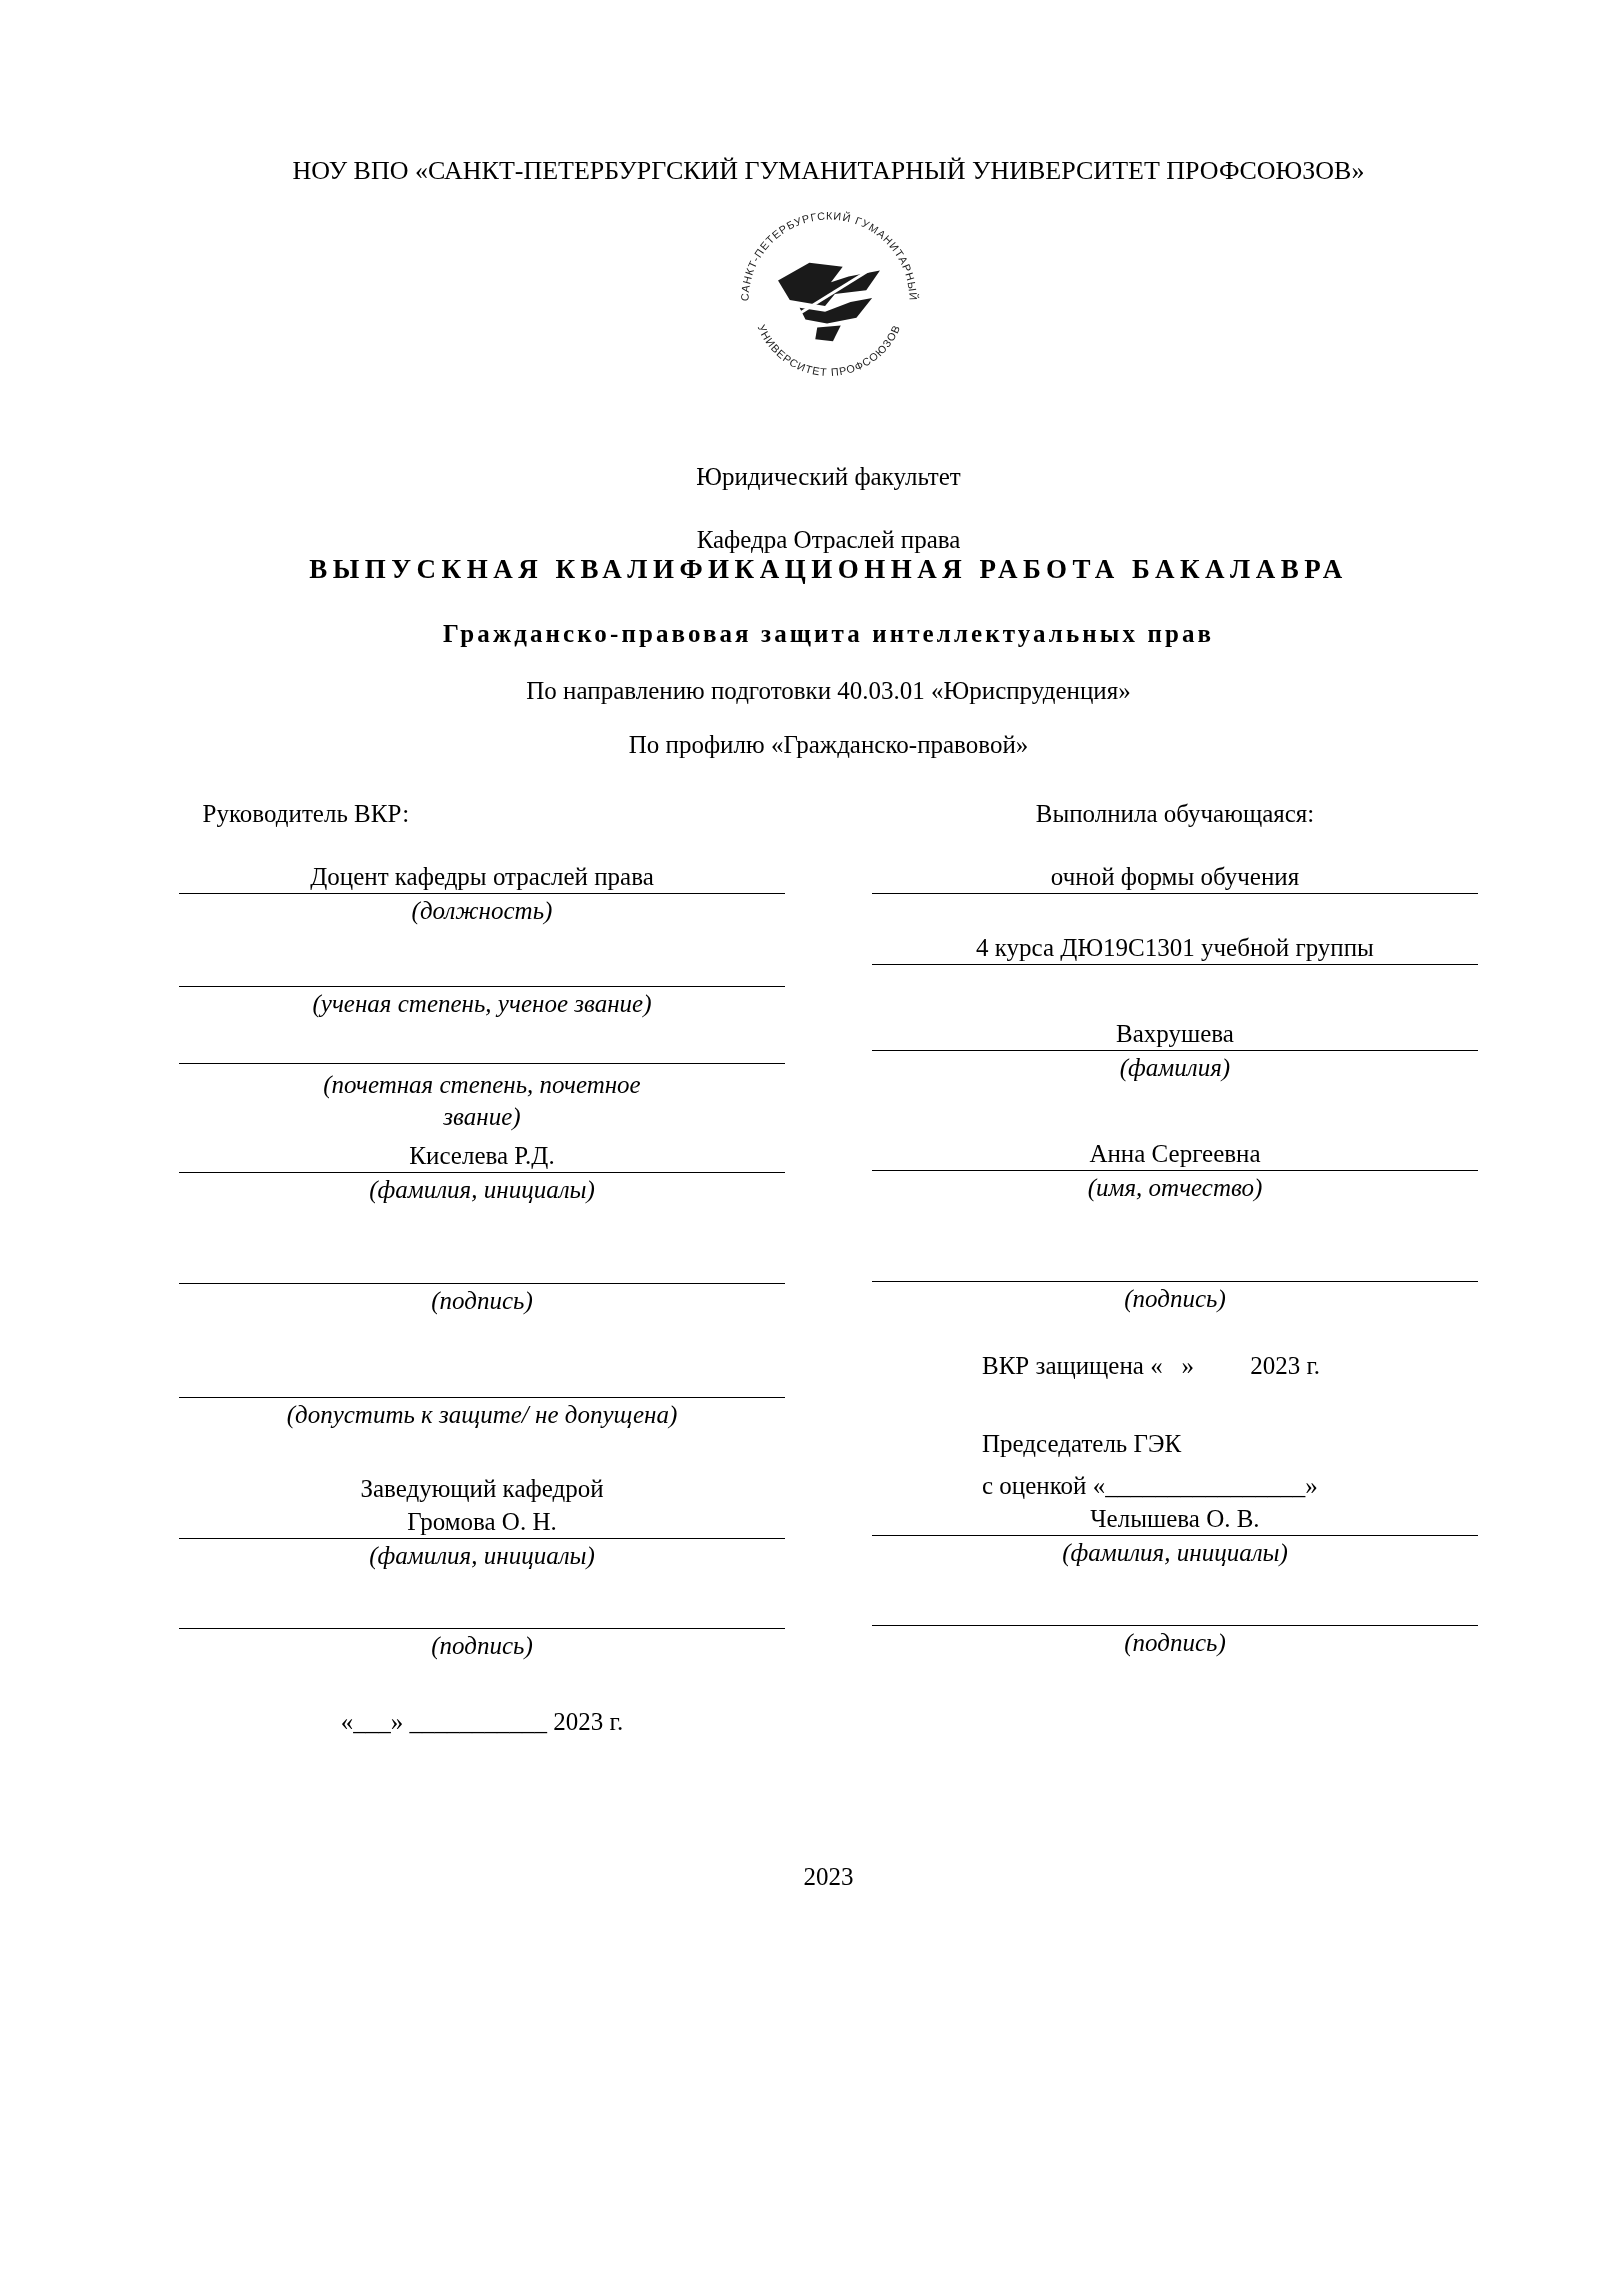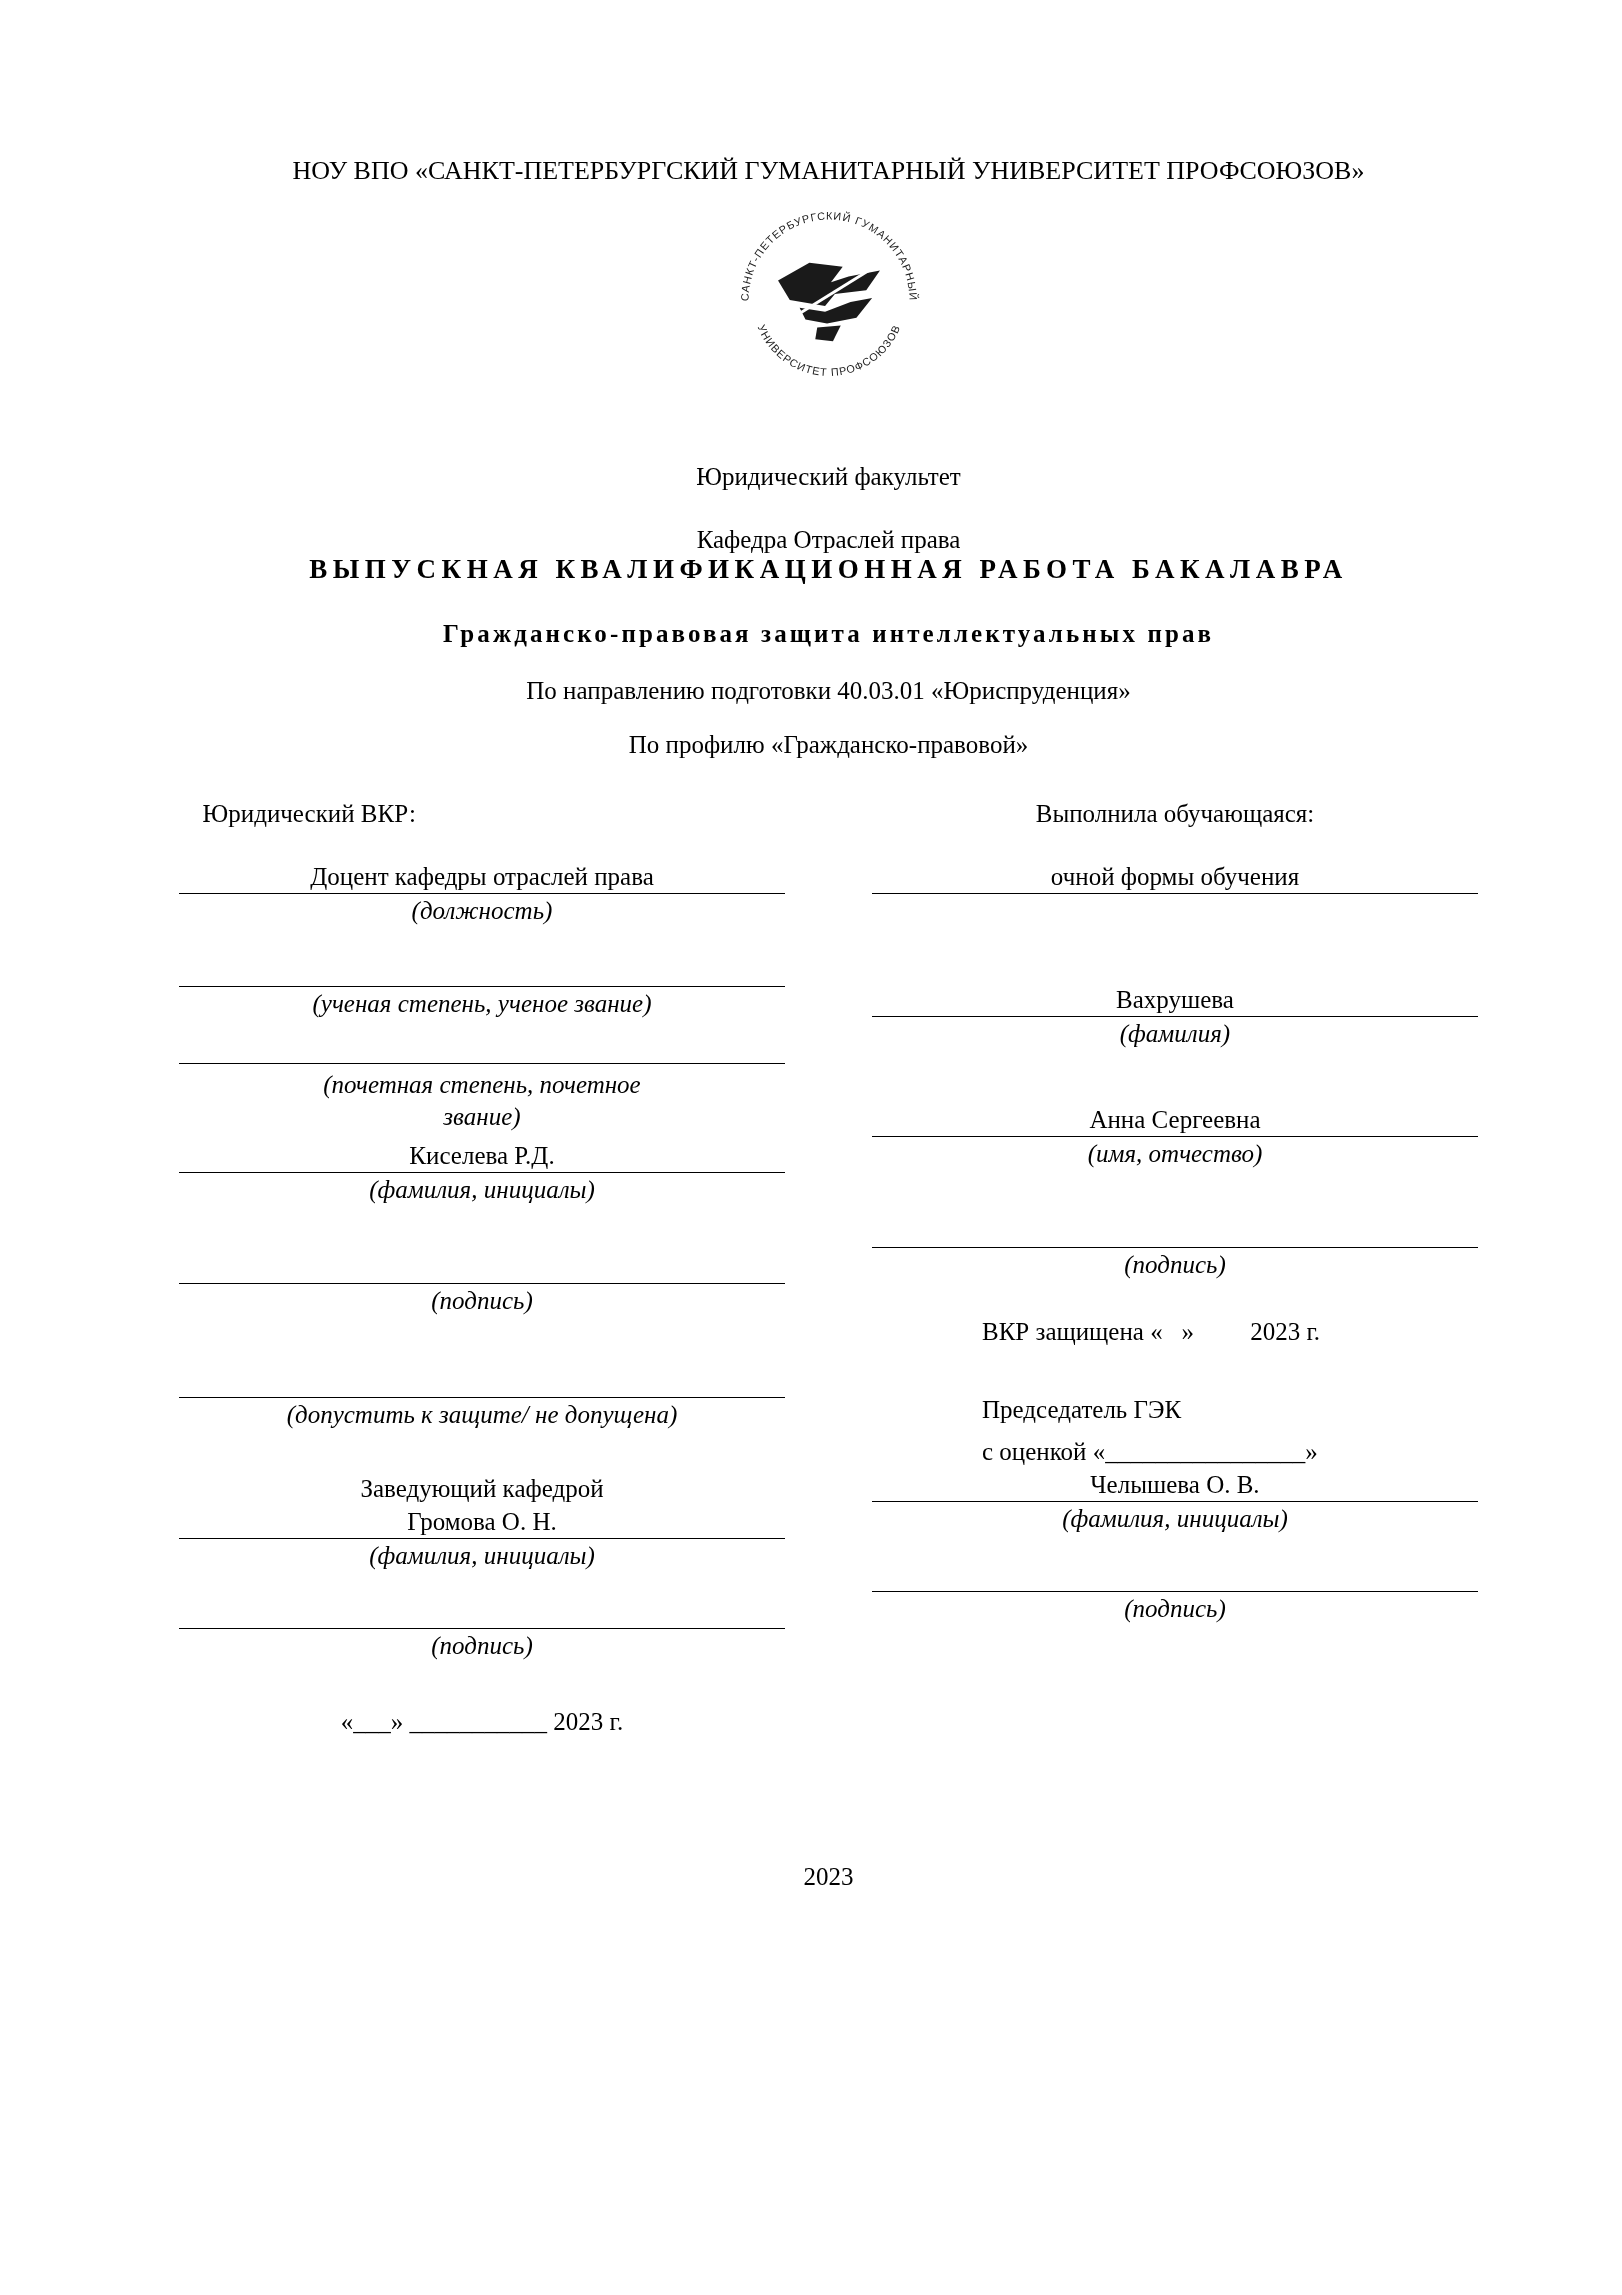--- a/index.html
+++ b/index.html
@@ -123,21 +123,21 @@
 
   <div class="work-type">ВЫПУСКНАЯ КВАЛИФИКАЦИОННАЯ РАБОТА БАКАЛАВРА</div>
   <div class="work-title">Гражданско-правовая защита интеллектуальных прав</div>
 
   <div class="center-line direction">По направлению подготовки 40.03.01 «Юриспруденция»</div>
   <div class="center-line profile">По профилю «Гражданско-правовой»</div>
 
   <div class="columns">
 
     <div class="col">
-      <div class="col-heading left-heading">Юридический ВКР:</div>
+      <div class="col-heading left-heading">Руководитель ВКР:</div>
 
       <div class="field">
         <div class="field-value">Доцент кафедры отраслей права</div>
         <div class="field-caption">(должность)</div>
       </div>
 
       <div class="field" style="margin-top:27px">
         <div class="field-value"></div>
         <div class="field-caption">(ученая степень, ученое звание)</div>
       </div>
@@ -179,20 +179,21 @@
 
     <div class="col">
       <div class="col-heading right-heading">Выполнила обучающаяся:</div>
 
       <div class="field">
         <div class="field-value">очной формы обучения</div>
         <div class="field-caption"></div>
       </div>
 
       <div class="field" style="margin-top:3.9px">
+        <div class="field-value">4 курса ДЮ19С1301 учебной группы</div>
         <div class="field-caption"></div>
       </div>
 
       <div class="field" style="margin-top:19px">
         <div class="field-value">Вахрушева</div>
         <div class="field-caption">(фамилия)</div>
       </div>
 
       <div class="field" style="margin-top:53px">
         <div class="field-value">Анна Сергеевна</div>

